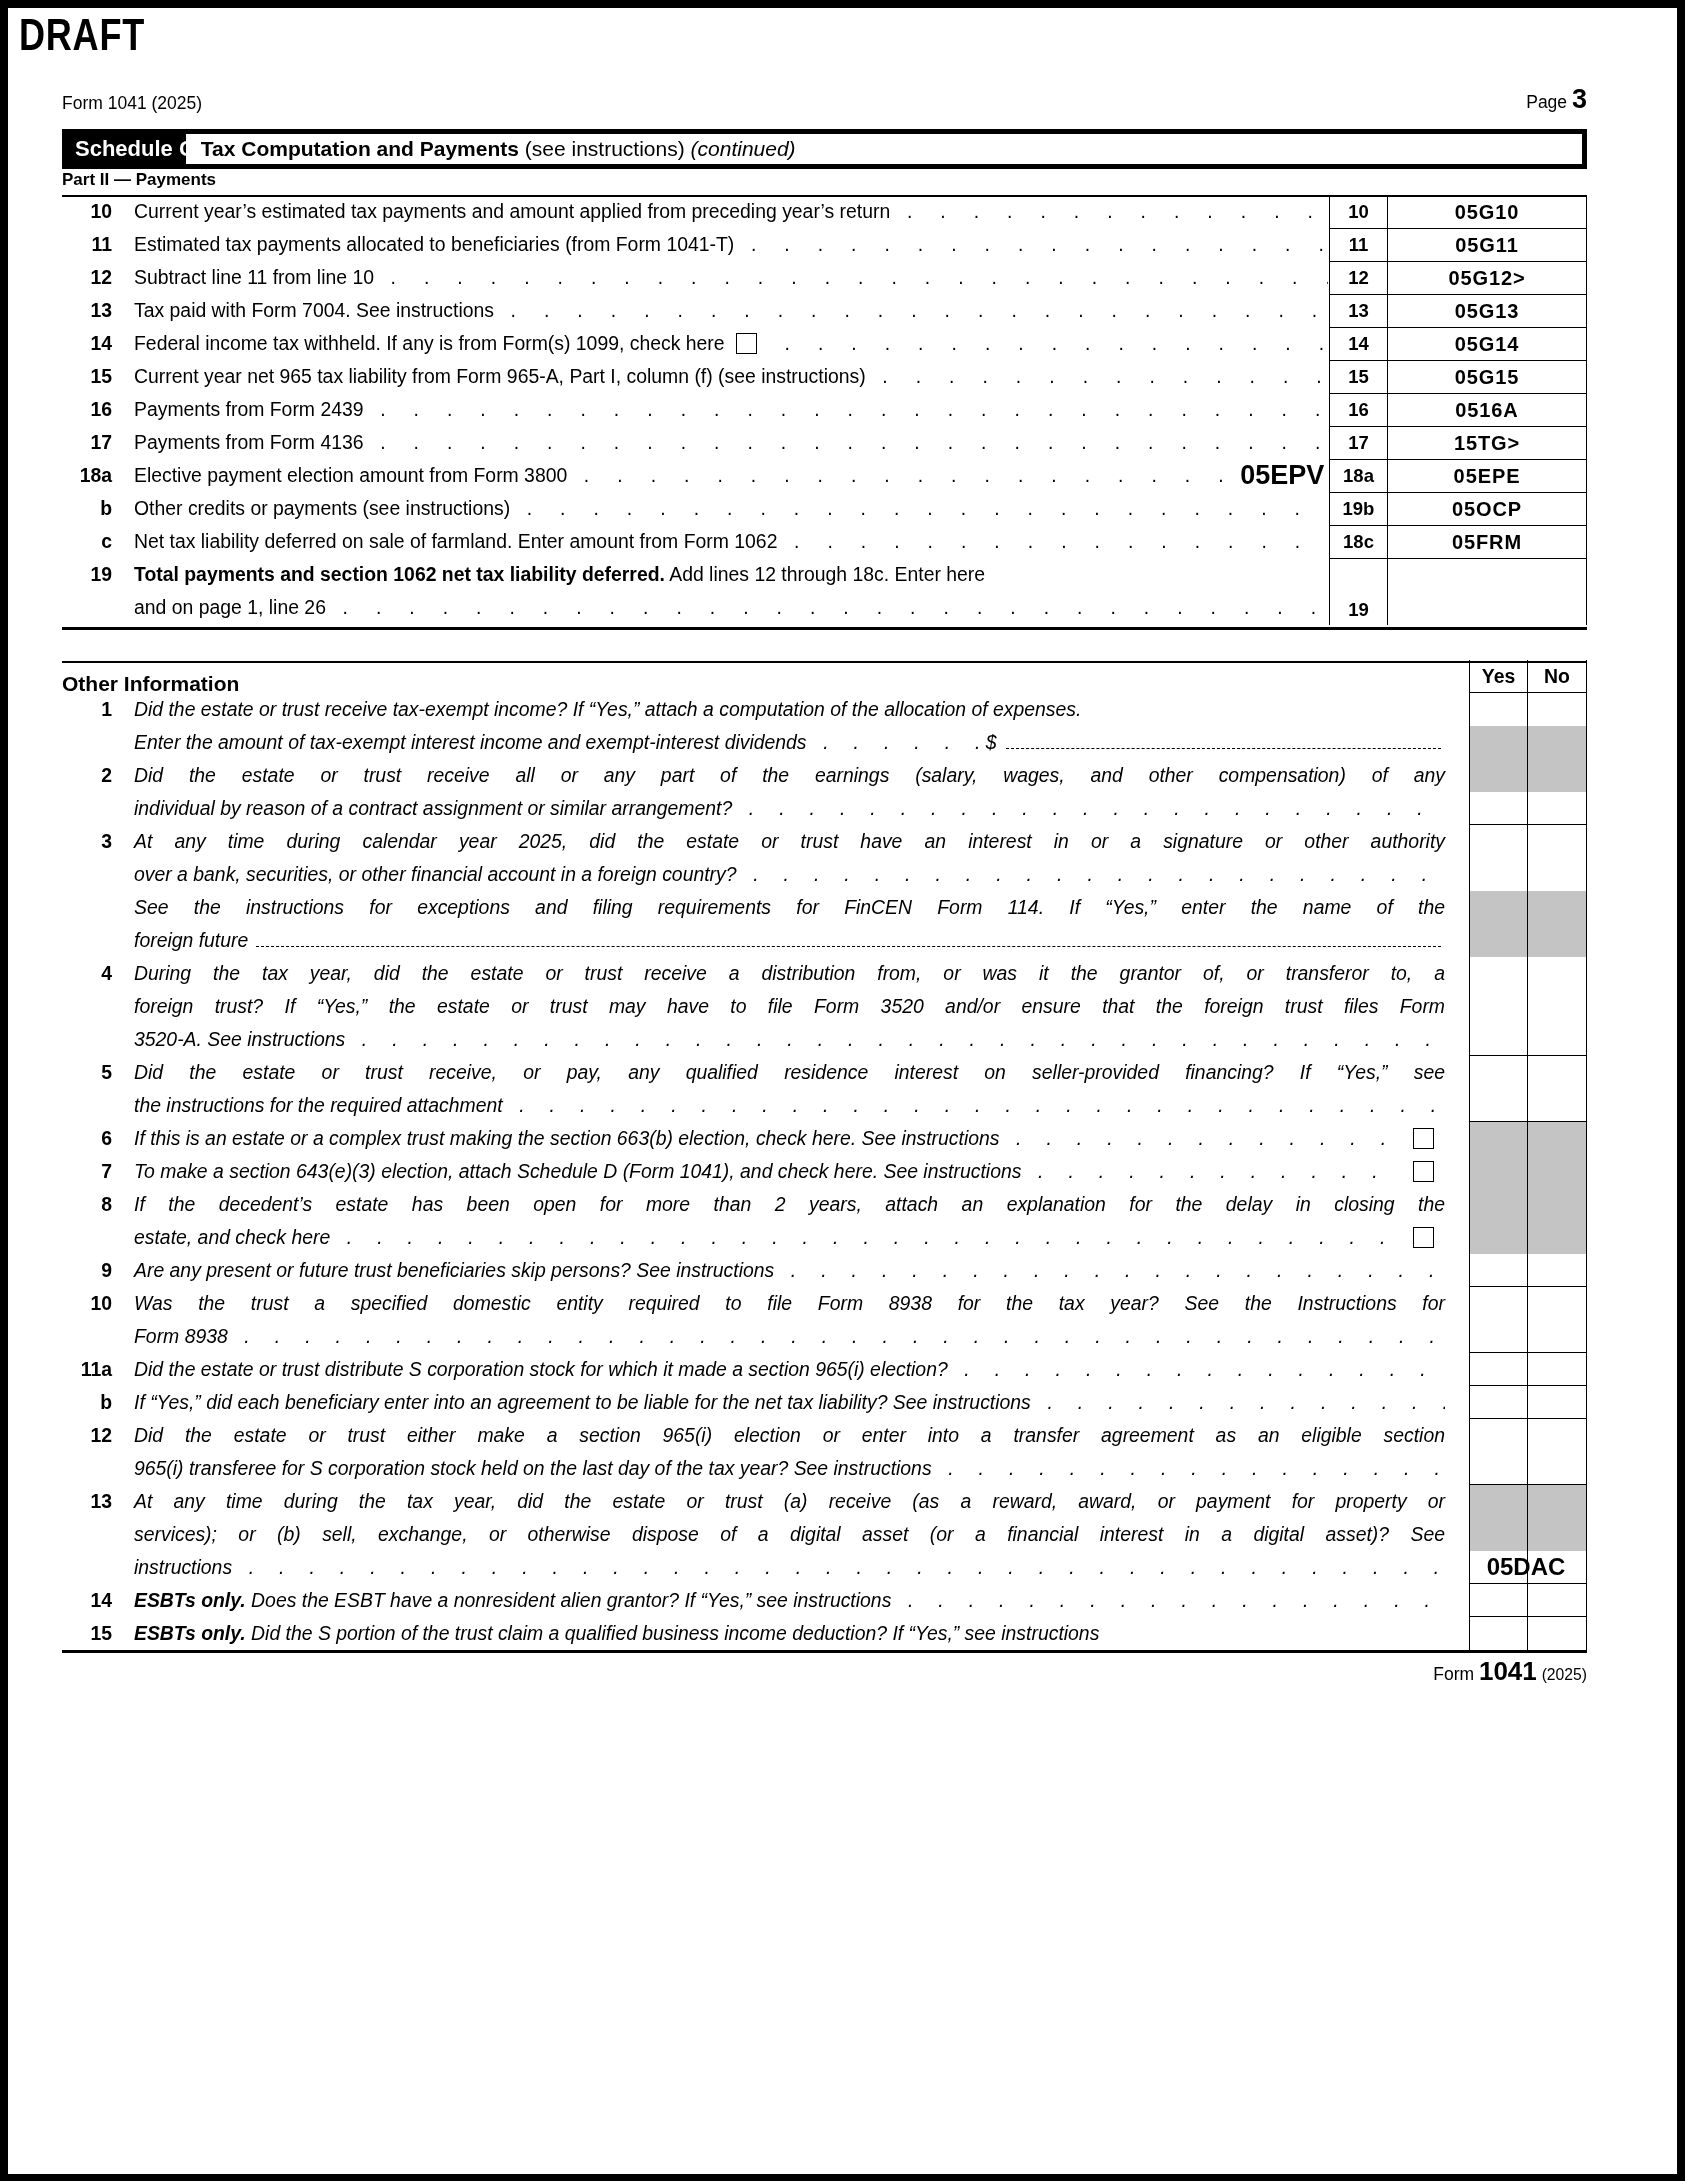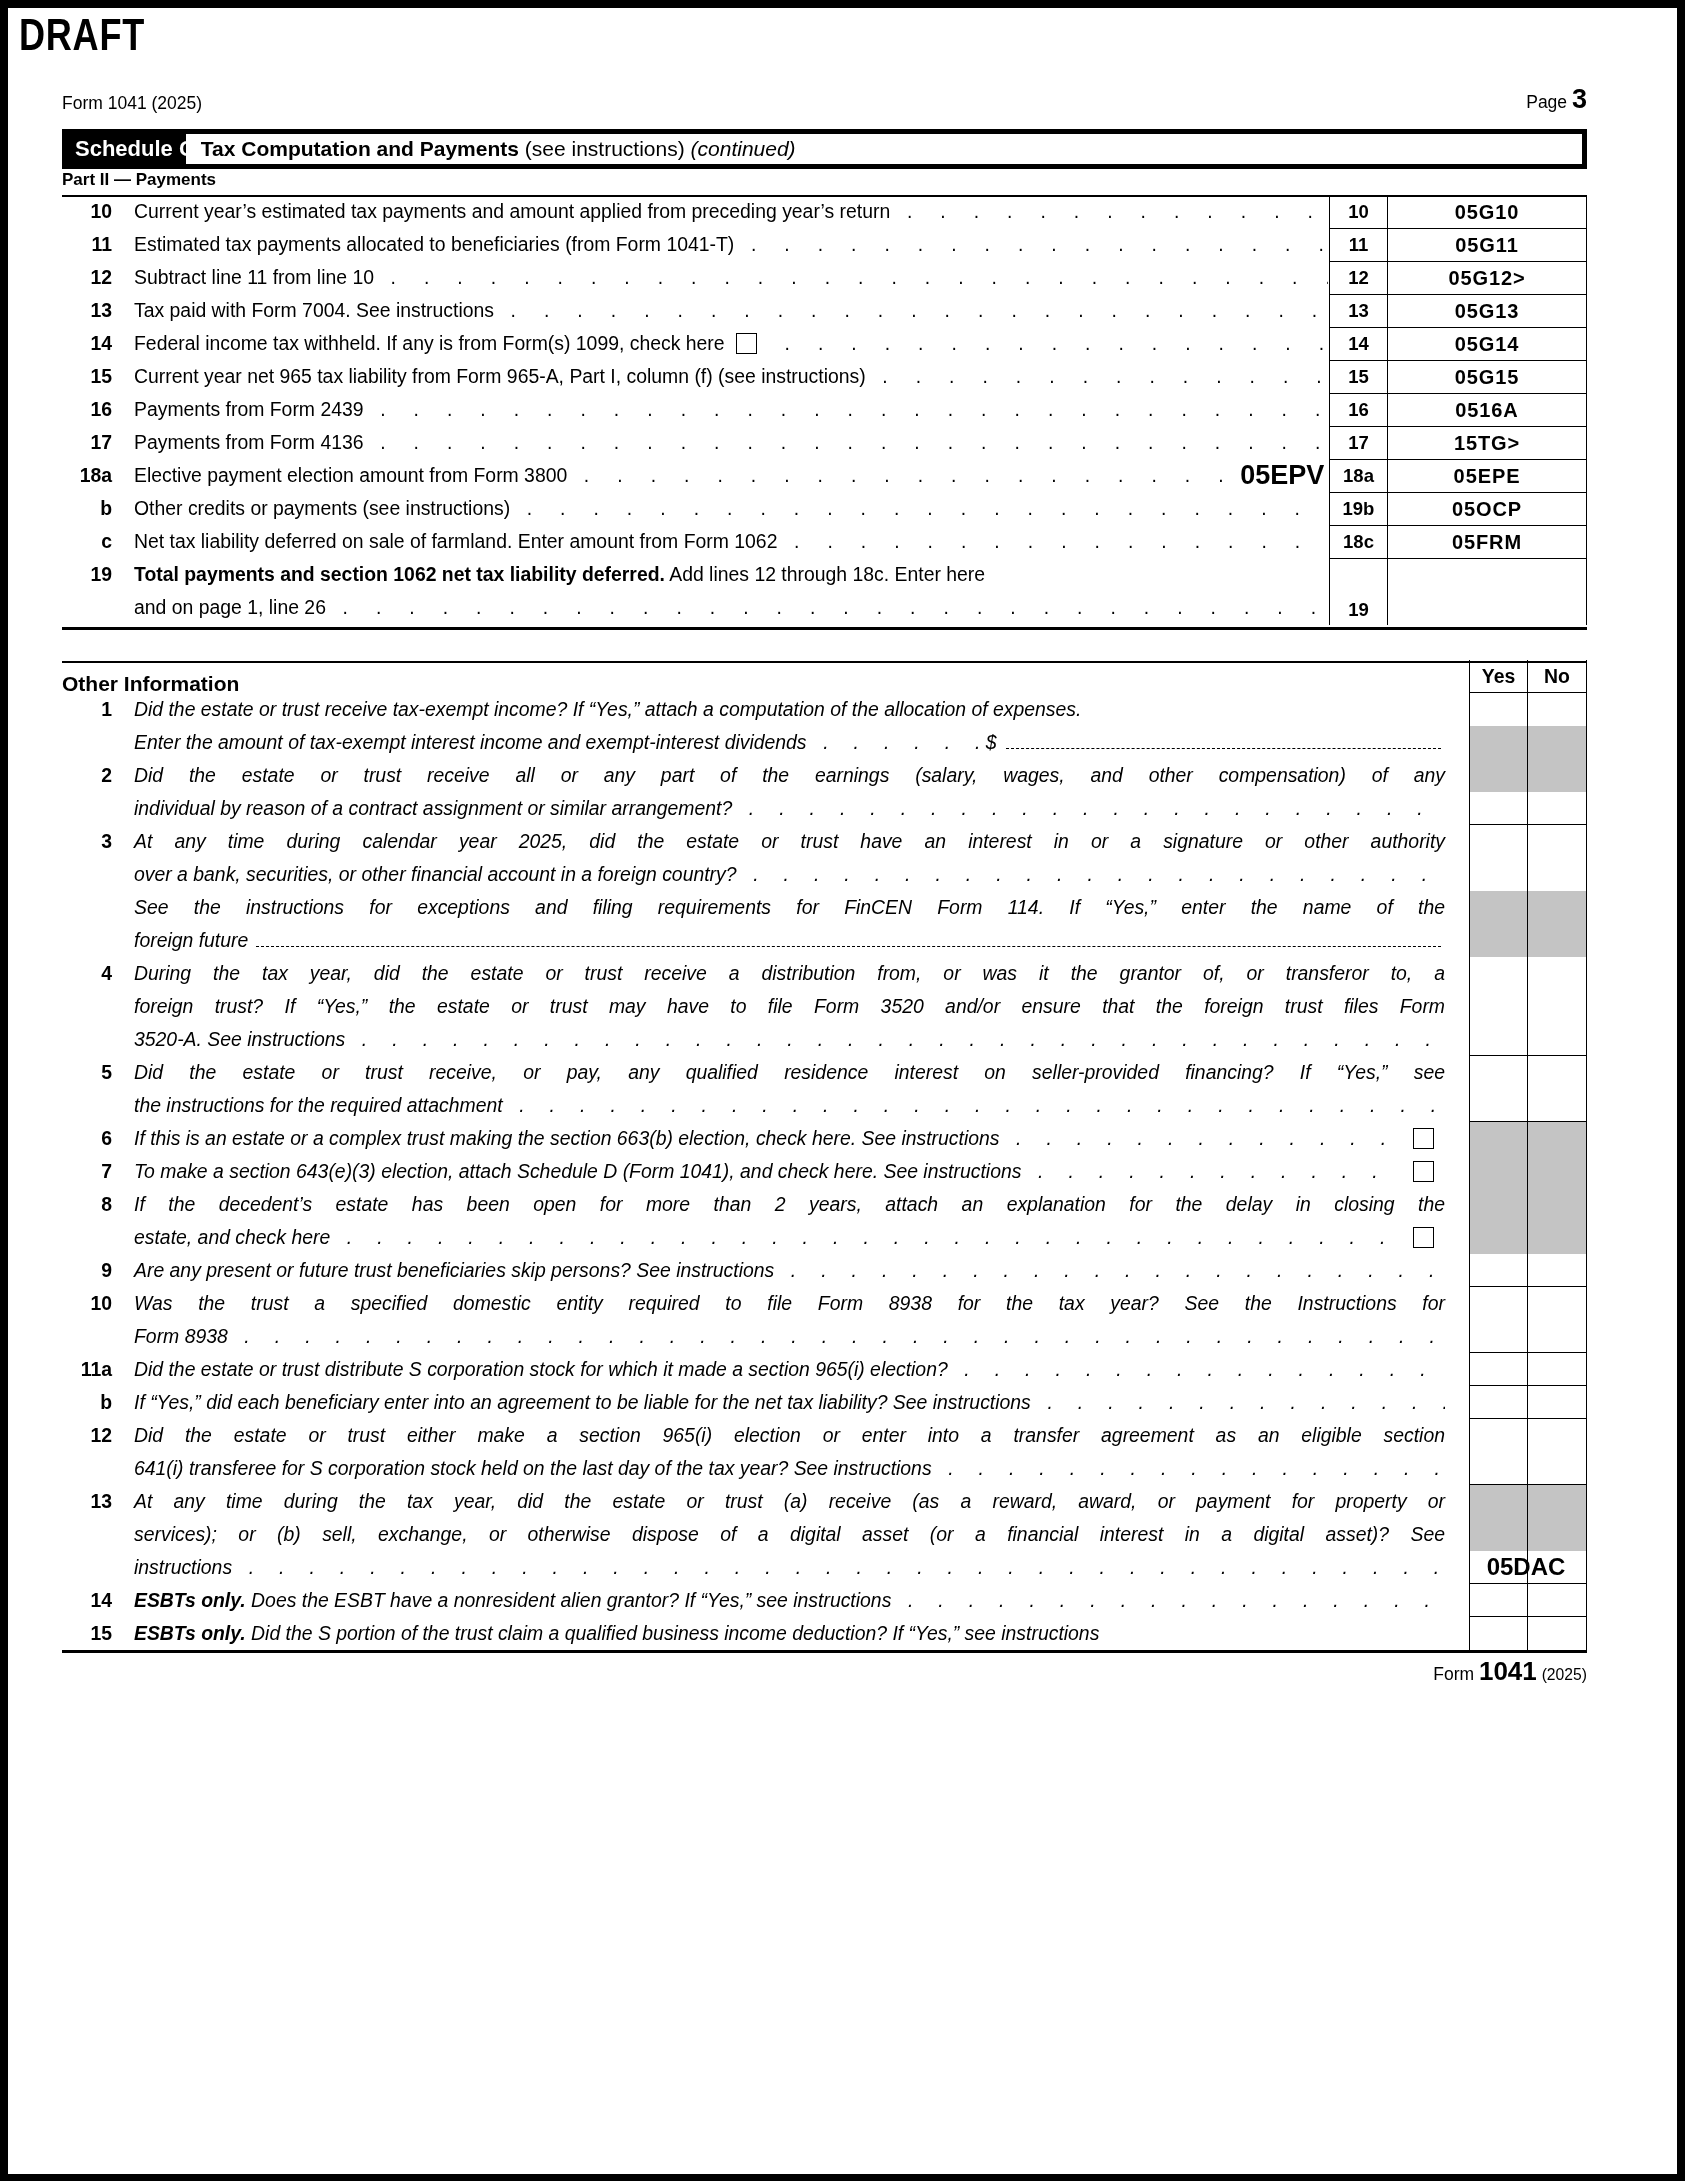--- a/index.html
+++ b/index.html
@@ -361,21 +361,21 @@
             <span>If “Yes,” did each beneficiary enter into an agreement to be liable for the net tax liability? See instructions</span>
             <span class="dots">................................................................................</span>
           </div>
         </div>
       </div>
       <div class="q">
         <div class="qnum">12</div>
         <div class="qlines">
           <div class="qline just"><span>Did the estate or trust either make a section 965(i) election or enter into a transfer agreement as an eligible section</span></div>
           <div class="qline">
-            <span>641(i) transferee for S corporation stock held on the last day of the tax year? See instructions</span>
+            <span>965(i) transferee for S corporation stock held on the last day of the tax year? See instructions</span>
             <span class="dots">................................................................................</span>
           </div>
         </div>
       </div>
       <div class="q">
         <div class="qnum">13</div>
         <div class="qlines">
           <div class="qline just"><span>At any time during the tax year, did the estate or trust (a) receive (as a reward, award, or payment for property or</span></div>
           <div class="qline just"><span>services); or (b) sell, exchange, or otherwise dispose of a digital asset (or a financial interest in a digital asset)? See</span></div>
           <div class="qline">

